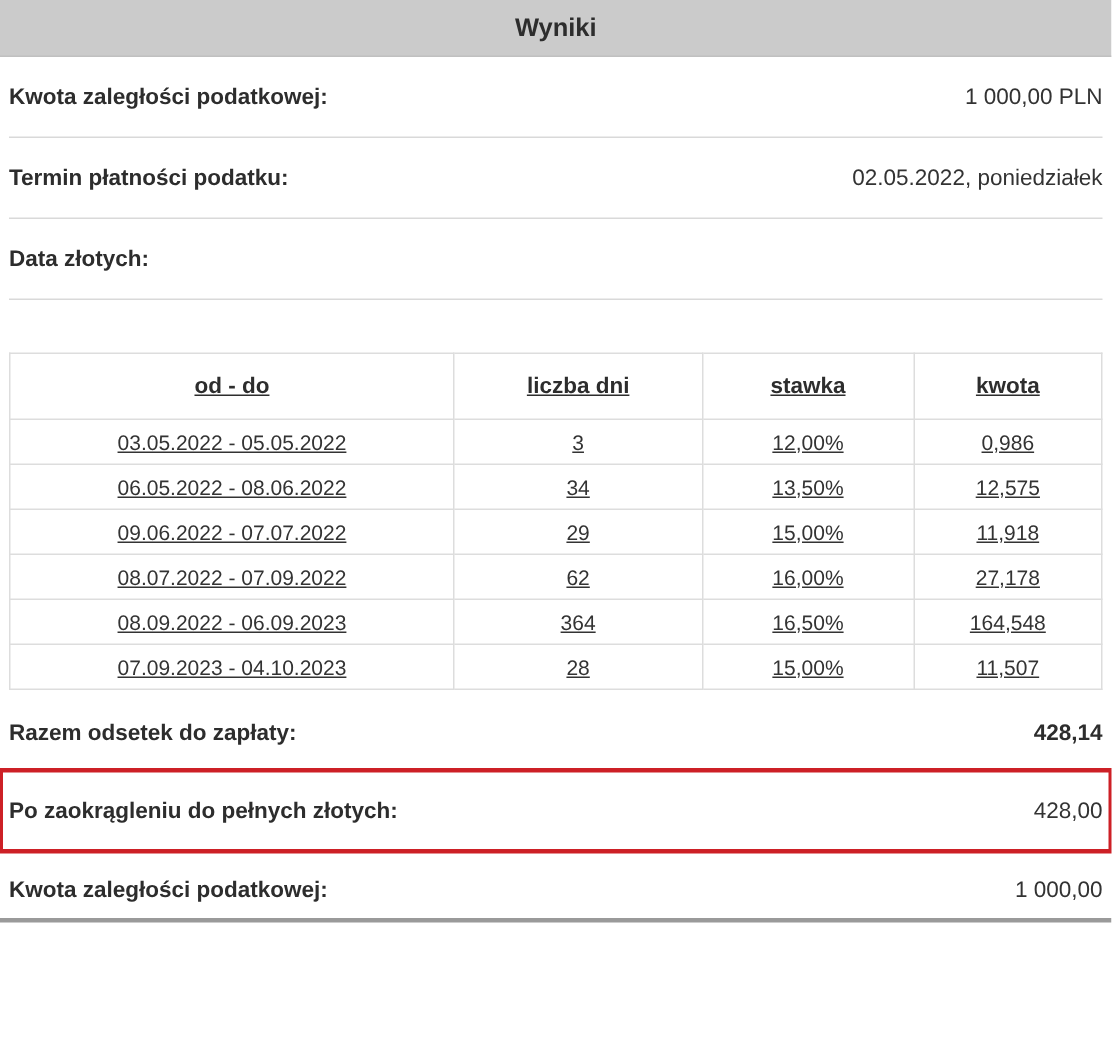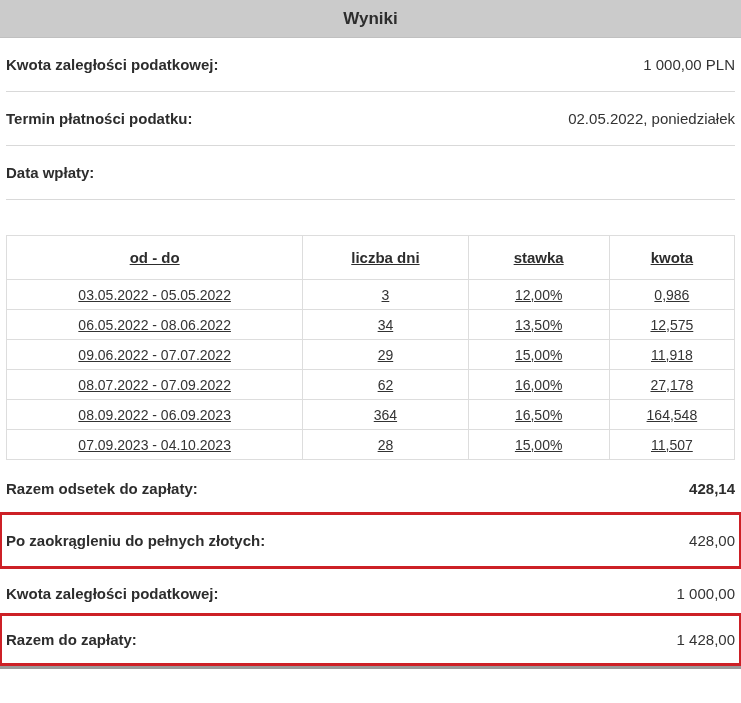--- a/index.html
+++ b/index.html
@@ -84,21 +84,21 @@
     <div id="info-rows">
         <div class="info-row">
           <span class="label">Kwota zaległości podatkowej:</span>
           <span class="value">1 000,00 PLN</span>
         </div>
         <div class="info-row">
           <span class="label">Termin płatności podatku:</span>
           <span class="value">02.05.2022, poniedziałek</span>
         </div>
         <div class="info-row">
-          <span class="label">Data wpłaty:</span>
+          <span class="label">Data złotych:</span>
         </div>
       </div>
 
     <table class="interest-table">
       <colgroup>
         <col class="c-oddo">
           <col class="c-dni">
           <col class="c-stawka">
           <col class="c-kwota">
       </colgroup>
@@ -156,22 +156,18 @@
           <span class="value">428,14</span>
         </div>
         <div class="total-row boxed boxed-1">
           <span class="label">Po zaokrągleniu do pełnych złotych:</span>
           <span class="value">428,00</span>
         </div>
         <div class="total-row plain-2">
           <span class="label">Kwota zaległości podatkowej:</span>
           <span class="value">1 000,00</span>
         </div>
-        <div class="total-row boxed boxed-2">
-          <span class="label">Razem do zapłaty:</span>
-          <span class="value">1 428,00</span>
-        </div>
       </div>
 
   </div>
 
   <div class="bottom-line"></div>
 </div>
 
 </body></html>

